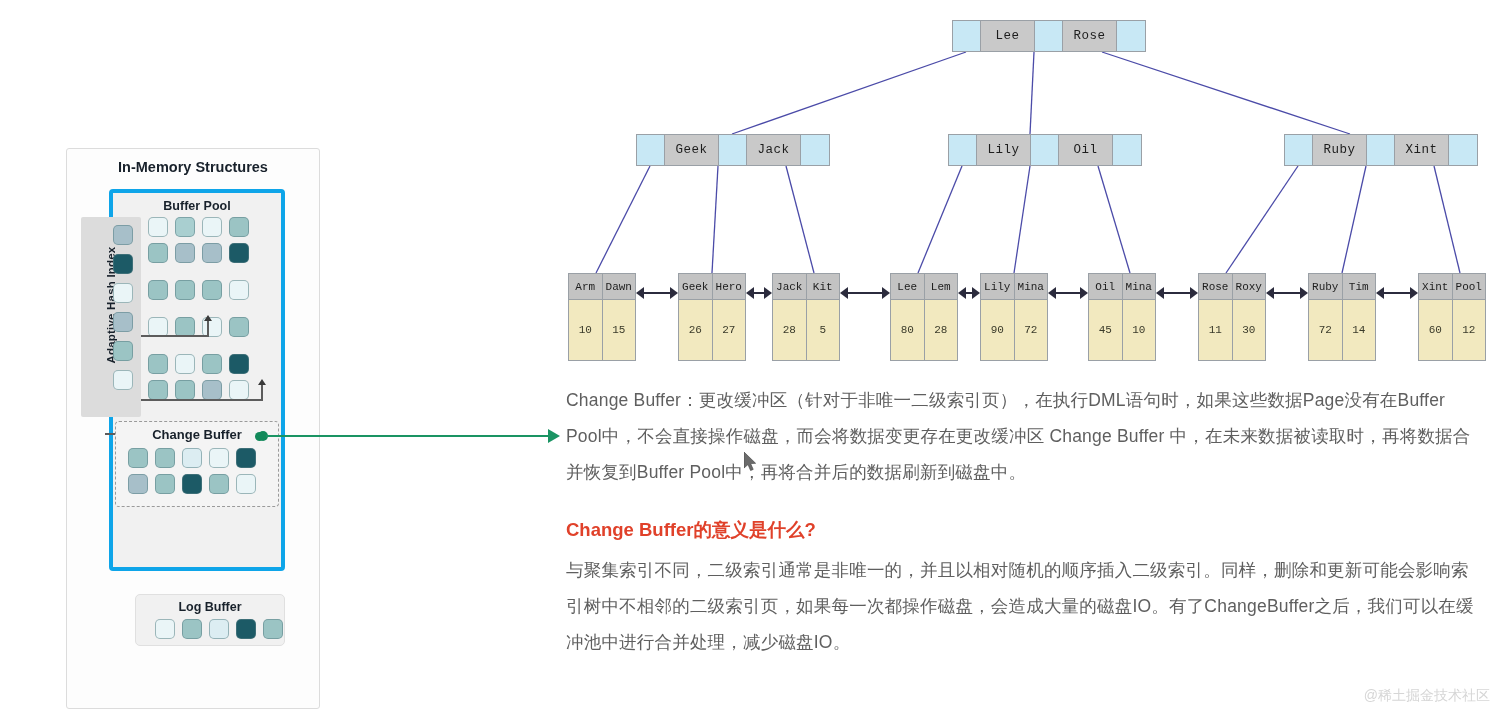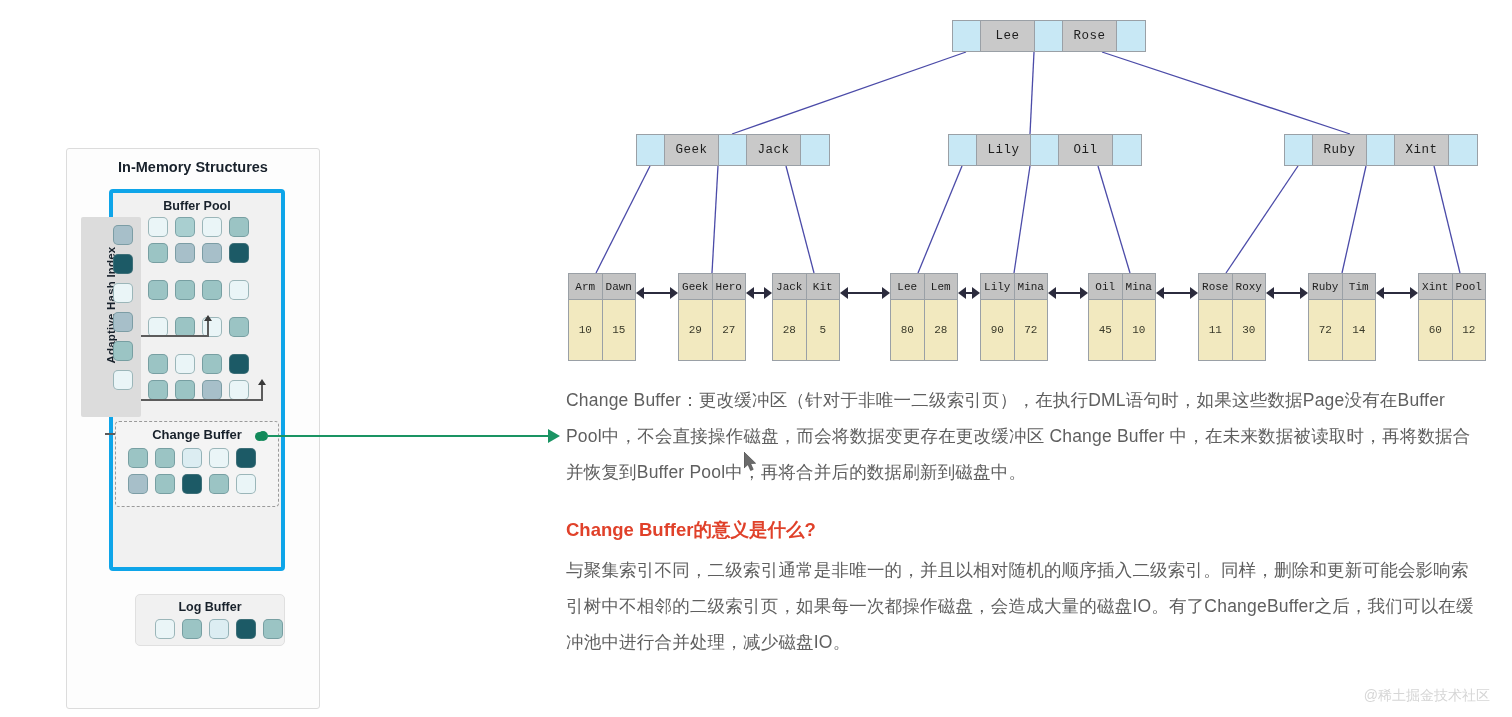--- a/index.html
+++ b/index.html
@@ -354,21 +354,21 @@
           <div>10</div>
           <div>15</div>
         </div>
       </div>
       <div class="leaf" style="left: 118px; top: 265px;">
         <div class="keys">
           <div>Geek</div>
           <div>Hero</div>
         </div>
         <div class="vals">
-          <div>29</div>
+          <div>26</div>
           <div>27</div>
         </div>
       </div>
       <div class="leaf" style="left: 212px; top: 265px;">
         <div class="keys">
           <div>Jack</div>
           <div>Kit</div>
         </div>
         <div class="vals">
           <div>28</div>

